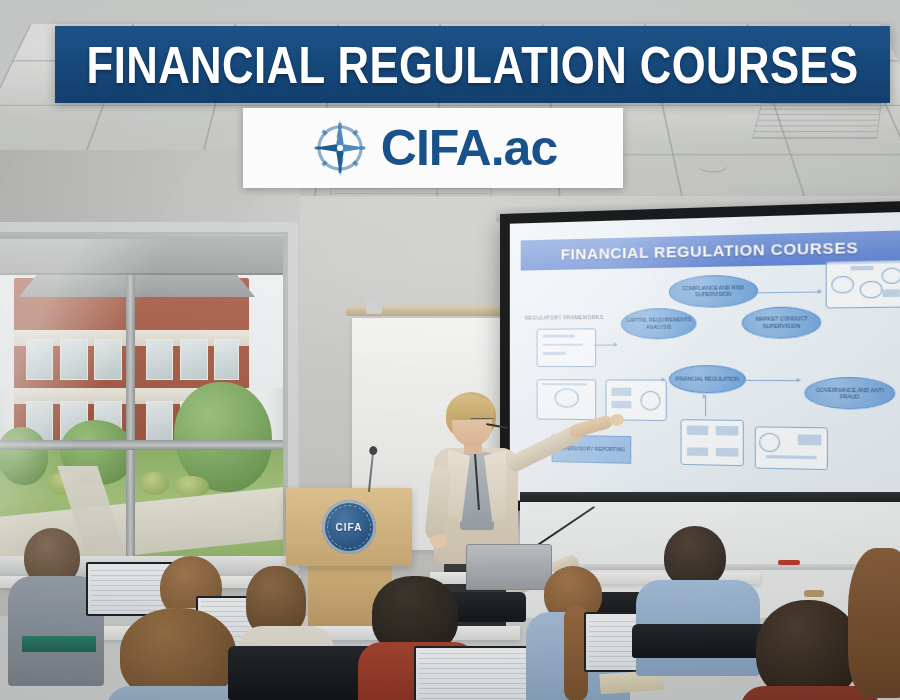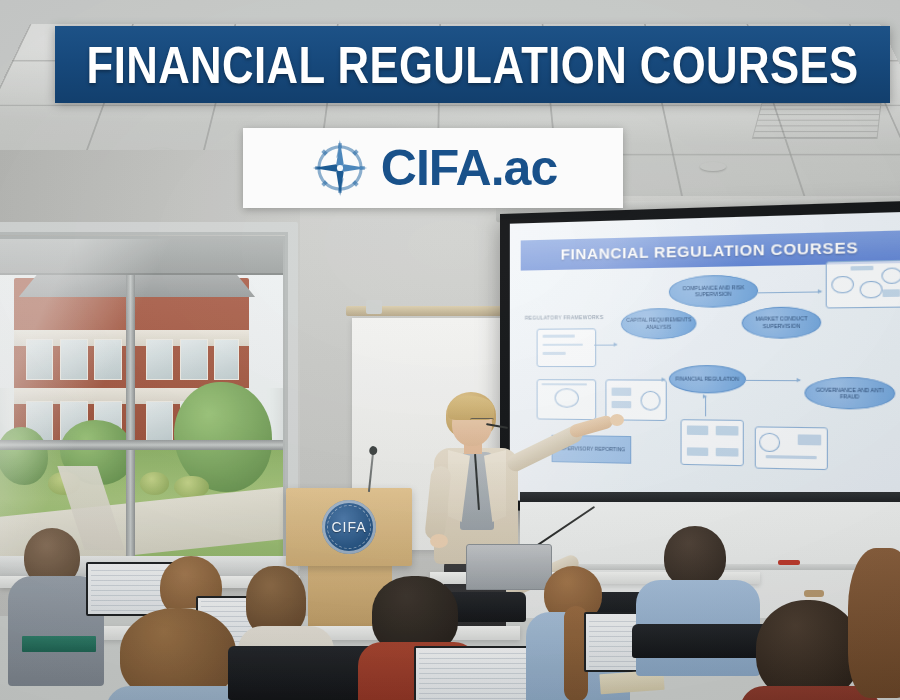--- a/index.html
+++ b/index.html
@@ -265,21 +265,21 @@
     border-radius:50%;
     background:radial-gradient(circle at 40% 35%,#4b79ab,#1f4e7e 70%,#17406a);
     box-shadow:0 0 0 3px rgba(255,255,255,.55) inset;
     display:flex;align-items:center;justify-content:center;
   }
   .seal-ring{
     position:absolute;inset:5px;border-radius:50%;
     border:1.5px dashed rgba(255,255,255,.45);
   }
   .seal-text{
-    color:#eef3f8;font-weight:normal;font-size:14px;letter-spacing:1px;
+    color:#eef3f8;font-weight:bold;font-size:10px;letter-spacing:1px;
     font-family:"Liberation Sans",sans-serif;z-index:2;
     text-shadow:0 1px 1px rgba(0,0,0,.4);
   }
   .mic{
     position:absolute;left:370px;top:452px;width:2px;height:40px;
     background:linear-gradient(180deg,#8d9190,#5c605f);transform:rotate(6deg);
   }
   .mic::before{
     content:"";position:absolute;left:-3px;top:-6px;width:8px;height:9px;
     border-radius:50%;background:#3c4140;
@@ -429,21 +429,21 @@
   .banner-text{
     color:#fff;font-family:"Liberation Sans",sans-serif;
     font-weight:bold;font-size:52px;line-height:1;
     letter-spacing:.5px;white-space:nowrap;
     transform:scaleX(.84);transform-origin:center;
     text-shadow:0 2px 4px rgba(0,0,0,.35);
   }
   .logo-plate{
     position:absolute;left:243px;top:108px;width:380px;height:80px;
     background:#fbfbfb;display:flex;align-items:center;justify-content:center;
-    gap:10px;box-shadow:0 2px 8px rgba(0,0,0,.25);margin-top:20px;
+    gap:10px;box-shadow:0 2px 8px rgba(0,0,0,.25);
   }
   .logo-mark{width:62px;height:62px;flex:0 0 auto;}
   .logo-text{
     color:#19518a;font-family:"Liberation Sans",sans-serif;
     font-weight:bold;font-size:50px;line-height:1;letter-spacing:-1px;
   }
 
   
   .photo-grade{
     position:absolute;inset:0;pointer-events:none;

